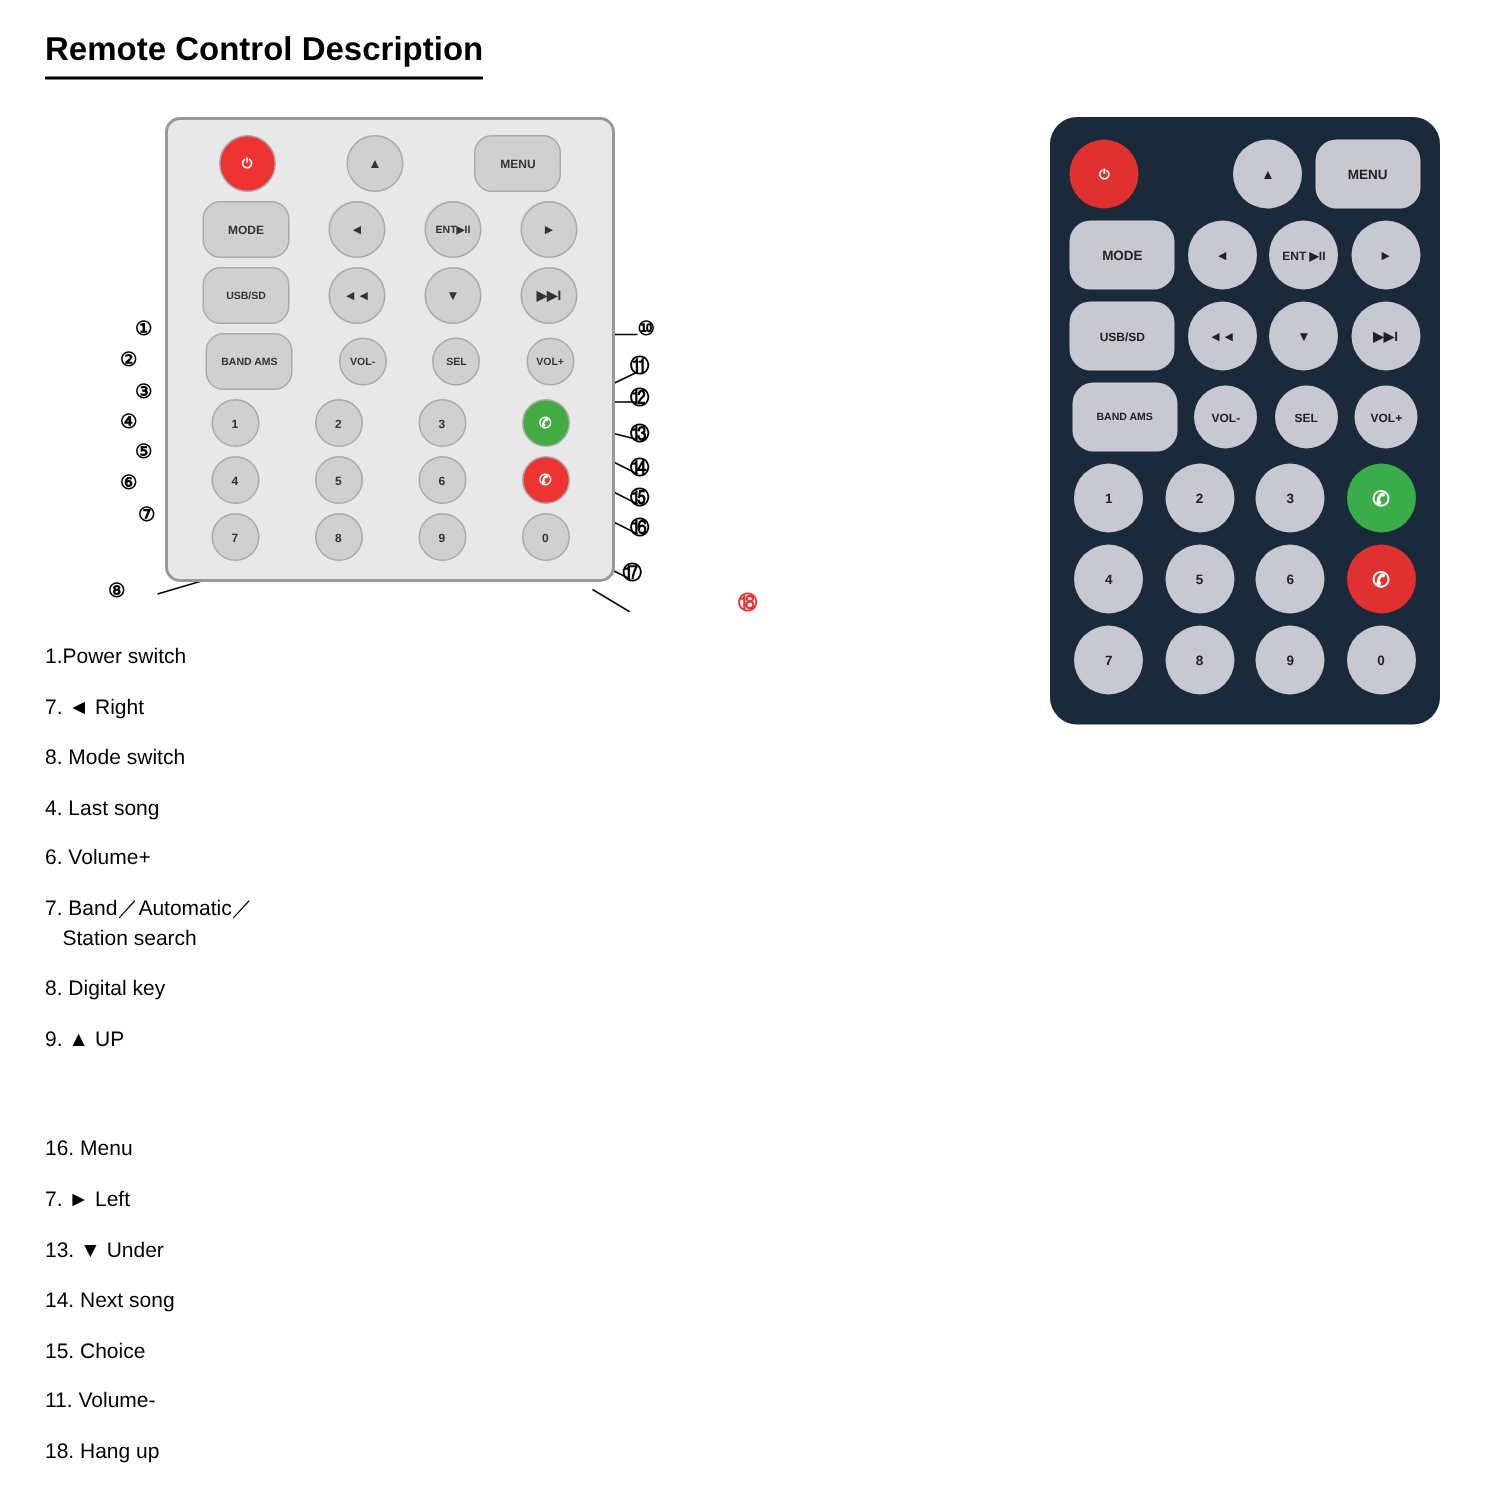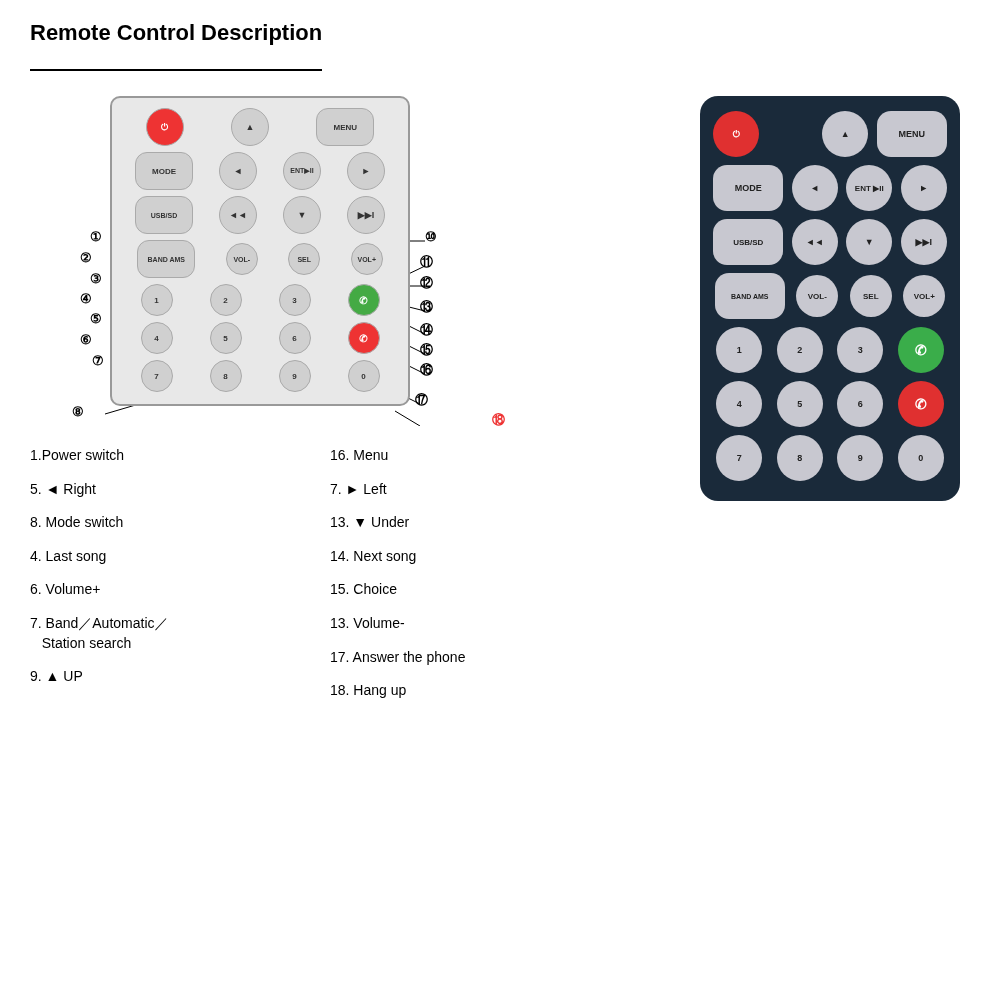--- a/index.html
+++ b/index.html
@@ -16,21 +16,21 @@
       height: 1000px;
       background: #fff;
       padding: 20px 30px;
       position: relative;
     }
     .title {
       font-size: 22px;
       font-weight: bold;
       margin-bottom: 15px;
       border-bottom: 2px solid #000;
-      padding-bottom: 23px;
+      padding-bottom: 5px;
       display: inline-block;
     }
     .content-area {
       display: flex;
       flex-direction: row;
       gap: 20px;
     }
     .left-section {
       flex: 1;
     }
@@ -88,21 +88,21 @@
     
     .num-label {
       position: absolute;
       font-size: 13px;
       font-weight: bold;
       color: #000;
     }
     
     .descriptions {
       display: flex;
-      flex-direction: row;
+      flex-direction: column;
       gap: 40px;
       margin-top: 10px;
       width: 560px;
     }
     .desc-col {
       flex: 1;
     }
     .desc-item {
       margin-bottom: 14px;
       font-size: 14px;
@@ -285,35 +285,35 @@
             <div class="btn-d small">8</div>
             <div class="btn-d small">9</div>
             <div class="btn-d small">0</div>
           </div>
         </div>
       </div>
 
       <div class="descriptions">
         <div class="desc-col">
           <div class="desc-item">1.Power switch</div>
-          <div class="desc-item">5. ◄ Right</div>
+          <div class="desc-item">7. ◄ Right</div>
           <div class="desc-item">8. Mode switch</div>
           <div class="desc-item">4. Last song</div>
           <div class="desc-item">6. Volume+</div>
           <div class="desc-item">7. Band／Automatic／<br>&nbsp;&nbsp;&nbsp;Station search</div>
+          <div class="desc-item">8. Digital key</div>
           <div class="desc-item">9. ▲ UP</div>
         </div>
         <div class="desc-col">
           <div class="desc-item">16. Menu</div>
           <div class="desc-item">7. ► Left</div>
           <div class="desc-item">13. ▼ Under</div>
           <div class="desc-item">14. Next song</div>
           <div class="desc-item">15. Choice</div>
-          <div class="desc-item">13. Volume-</div>
-          <div class="desc-item">17. Answer the phone</div>
+          <div class="desc-item">11. Volume-</div>
           <div class="desc-item">18. Hang up</div>
         </div>
       </div>
     </div>
 
     <div class="right-section">
       <div class="real-remote">
 
         <div class="remote-row">
           <div class="rbtn power-r">⏻</div>

